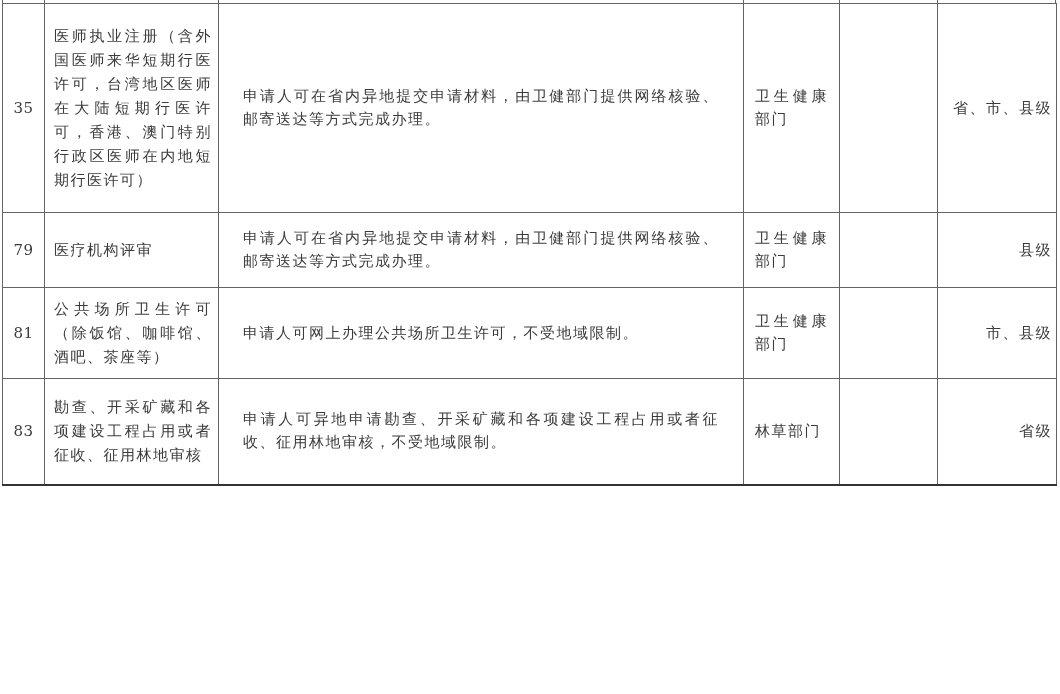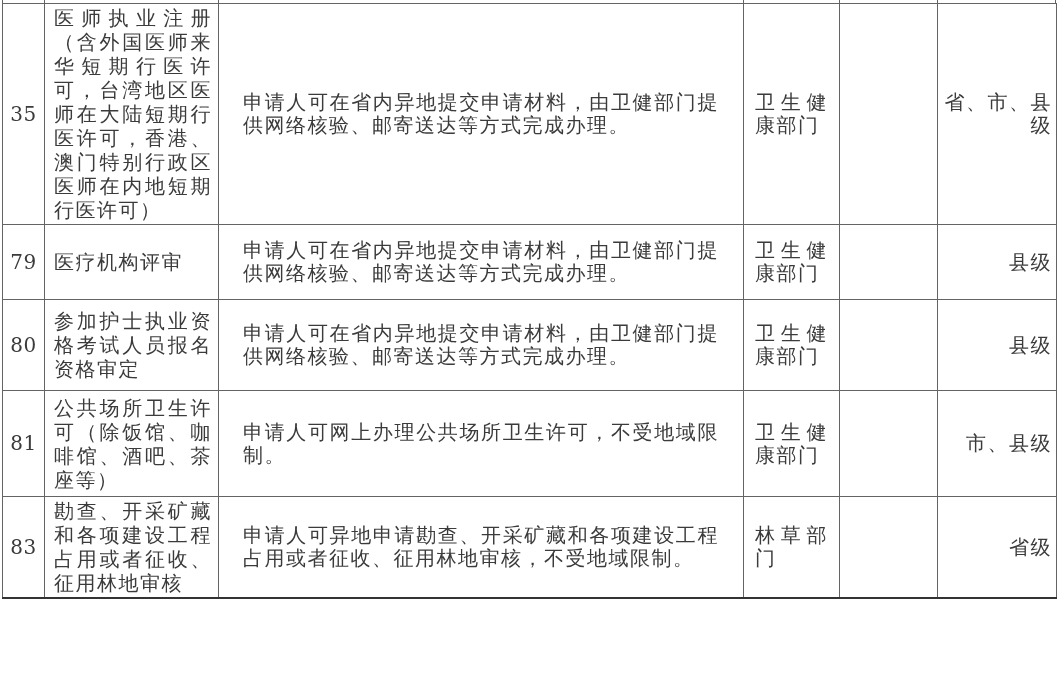--- a/index.html
+++ b/index.html
@@ -31,21 +31,21 @@
   table.doc-table {
     border-collapse: collapse;
     table-layout: fixed;
     width: 1054px;
     margin: 3px 0 0 2px;
     border-top: 1px solid var(--border-color);
     border-bottom: 2px solid var(--heavy-border-color);
   }
   td {
     border: 1px solid var(--border-color);
-    font-size: 20px;
+    font-size: 15px;
     letter-spacing: 1.5px;
     line-height: 23px;
     vertical-align: middle;
     overflow: hidden;
     padding: 2px 6px;
   }
   
   tbody tr:nth-child(1) { height: 209px; }
   tbody tr:nth-child(2) { height: 75px;  }
   tbody tr:nth-child(3) { height: 91px;  }
@@ -114,28 +114,20 @@
 
     <tr>
       <td class="col-no">79</td>
       <td class="col-item">医疗机构评审</td>
       <td class="col-method">申请人可在省内异地提交申请材料，由卫健部门提供网络核验、邮寄送达等方式完成办理。</td>
       <td class="col-dept">卫生健康部门</td>
       <td class="col-note"></td>
       <td class="col-level">县级</td>
     </tr>
 
-    <tr>
-      <td class="col-no">80</td>
-      <td class="col-item">参加护士执业资格考试人员报名资格审定</td>
-      <td class="col-method">申请人可在省内异地提交申请材料，由卫健部门提供网络核验、邮寄送达等方式完成办理。</td>
-      <td class="col-dept">卫生健康部门</td>
-      <td class="col-note"></td>
-      <td class="col-level">县级</td>
-    </tr>
 
     <tr>
       <td class="col-no">81</td>
       <td class="col-item">公共场所卫生许可（除饭馆、咖啡馆、酒吧、茶座等）</td>
       <td class="col-method">申请人可网上办理公共场所卫生许可，不受地域限制。</td>
       <td class="col-dept">卫生健康部门</td>
       <td class="col-note"></td>
       <td class="col-level">市、县级</td>
     </tr>
 

